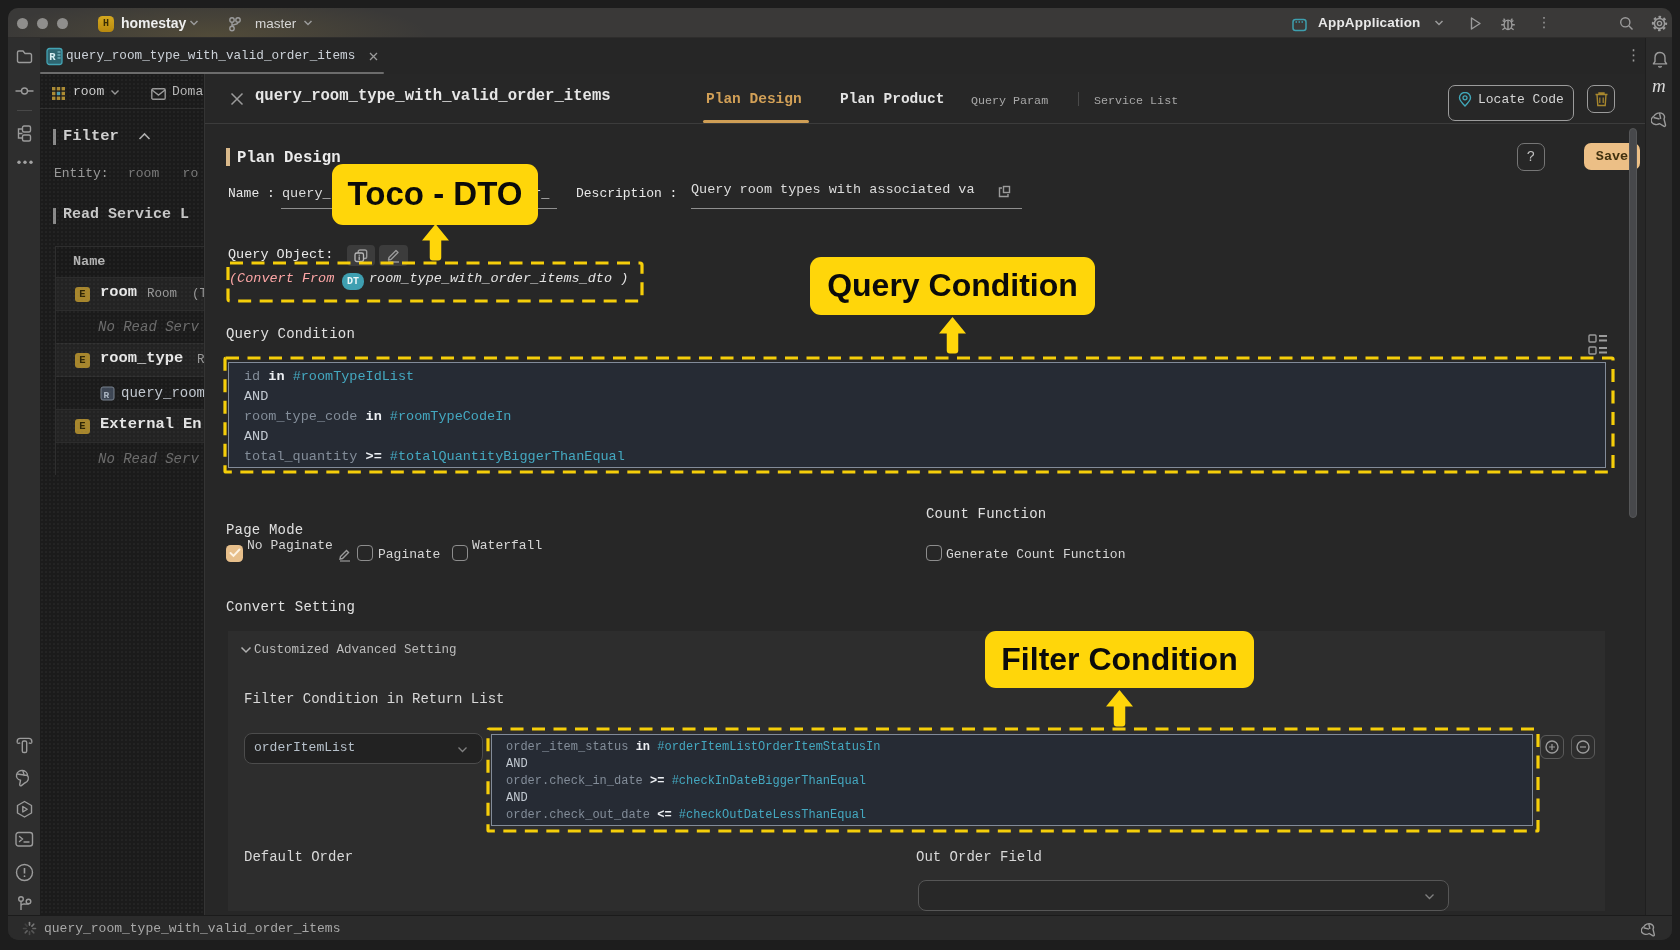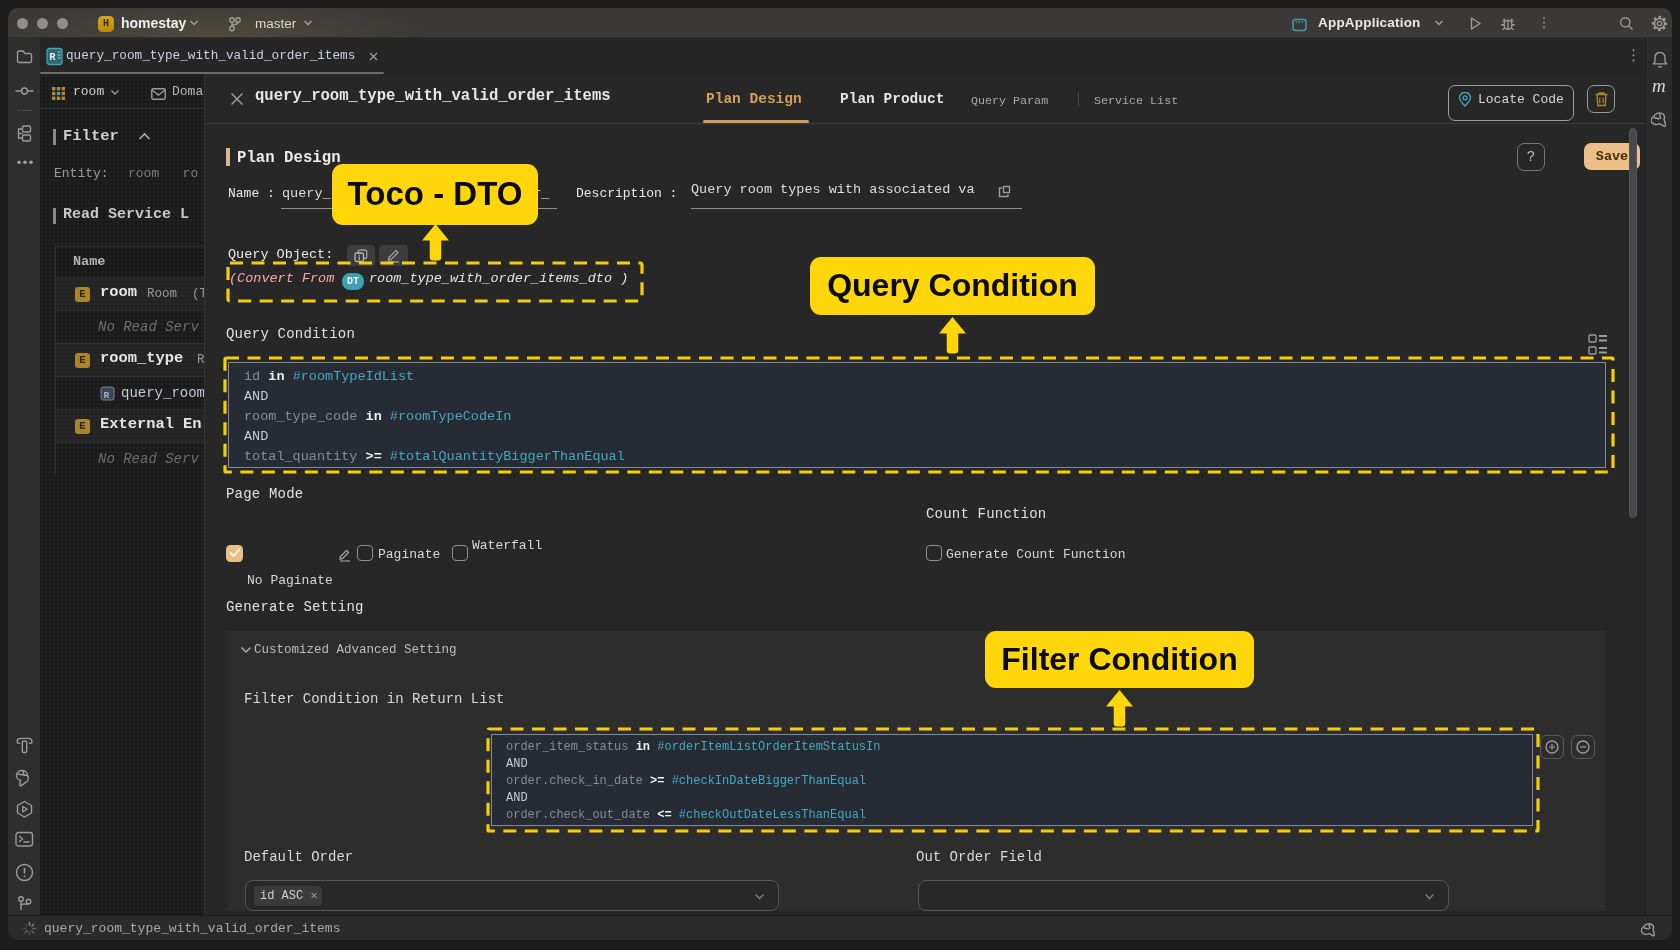--- a/index.html
+++ b/index.html
@@ -289,54 +289,54 @@
     <div class="codebox" style="left:23px;top:288px;width:1378px;height:106px;"></div>
     <div class="abs code" style="left:39px;top:293px;line-height:20px;"><span class="cg">id</span> <span class="cb">in</span> <span class="ct">#roomTypeIdList</span>
 AND
 <span class="cg">room_type_code</span> <span class="cb">in</span> <span class="ct">#roomTypeCodeIn</span>
 AND
 <span class="cg">total_quantity</span> <span class="cb">&gt;=</span> <span class="ct">#totalQuantityBiggerThanEqual</span></div>
     <svg class="dash" style="left:16px;top:280px;" width="1396" height="122">
         <rect x="4" y="4" width="1388" height="114" rx="1" fill="none" stroke="#f5ce0a" stroke-width="3.2" stroke-dasharray="13 8.5"></rect>
       </svg>
 
-    <div class="abs lbl14" style="left:21px;top:412px;text-align:right;">Page Mode</div>
+    <div class="abs lbl14" style="left:21px;top:448px;text-align:right;">Page Mode</div>
     <div class="abs lbl14" style="left:721px;top:432px;">Count Function</div>
     <div class="abs" style="left:21px;top:471px;width:17px;height:17px;background:#e7bf8b;border-radius:4.5px;">
         <svg style="margin:3px 0 0 2.5px;" width="12" height="10">
           <path d="M1.5 5 L4.5 8 L10.5 1.5" stroke="#fdf3e3" stroke-width="1.9" fill="none" stroke-linecap="round"></path>
         </svg>
       </div>
-    <div class="cblbl" style="left:42px;top:499px;">No Paginate</div>
+    <div class="cblbl" style="left:42px;top:464px;">No Paginate</div>
     <svg class="abs" style="left:133px;top:474px;" width="14" height="14">
         <path d="M2.5 8.5 L8.5 2.5 L10.5 4.5 L4.5 10.5 L2 11 Z" class="ic" stroke-width="1.2"></path>
         <path d="M2 13 h10" stroke="#9b9b9b" stroke-width="1.2"></path>
       </svg>
     <div class="cbox" style="left:152px;top:471px;"></div>
     <div class="cblbl" style="left:173px;top:473px;">Paginate</div>
     <div class="cbox" style="left:247px;top:471px;"></div>
     <div class="cblbl" style="left:267px;top:464px;">Waterfall</div>
     <div class="cbox" style="left:721px;top:471px;"></div>
     <div class="cblbl" style="left:741px;top:473px;">Generate Count Function</div>
 
-    <div class="abs lbl14" style="left:21px;top:525px;">Generate Setting</div>
+    <div class="abs lbl14" style="left:21px;top:525px;">Convert Setting</div>
     <div class="abs" style="left:23px;top:557px;width:1377px;height:280px;background:#2d2d2d;">
       <svg class="abs" style="left:12px;top:15px;" width="12" height="9">
           <path d="M1.5 1.5 L6 6 L10.5 1.5" stroke="#b0b0b0" stroke-width="1.5" fill="none"></path>
         </svg>
       <div class="abs" style="left:26px;top:12px;font-size:12.5px;color:#bdbdbd;white-space:nowrap;">Customized Advanced Setting</div>
       <div class="abs" style="left:16px;top:60px;font-size:14px;color:#d8d8d8;white-space:nowrap;">Filter Condition in Return List</div>
+      <div class="abs" style="left:16px;top:102px;width:239px;height:31px;background:#222222;border:1px solid #4c4c4c;border-radius:8px;">
+        <span class="abs" style="left:9px;top:6px;font-size:13px;color:#b6c0ca;">orderItemList</span>
+        <svg class="abs" style="left:212px;top:12px;" width="11" height="8">
+            <path d="M1.5 1.5 L5.5 5.5 L9.5 1.5" stroke="#808080" stroke-width="1.3" fill="none"></path>
+          </svg>
+      </div>
       <div class="abs" style="left:16px;top:218px;font-size:14px;color:#d8d8d8;">Default Order</div>
       <div class="abs" style="left:688px;top:218px;font-size:14px;color:#d8d8d8;">Out Order Field</div>
-      <div class="abs" style="left:17px;top:249px;width:534px;height:31px;border:1px solid #565656;border-radius:8px;background:#282828;">
-        <span class="abs" style="left:8px;top:5px;height:20px;background:#3b3b3b;border-radius:4px;font-size:12px;color:#cfcfcf;line-height:20px;padding:0 4px 0 6px;">id ASC <span style="color:#9b9b9b;">✕</span></span>
-        <svg class="abs" style="left:508px;top:12px;" width="11" height="8">
-            <path d="M1.5 1.5 L5.5 5.5 L9.5 1.5" stroke="#808080" stroke-width="1.3" fill="none"></path>
-          </svg>
-      </div>
       <div class="abs" style="left:690px;top:249px;width:531px;height:31px;border:1px solid #565656;border-radius:8px;background:#282828;">
         <svg class="abs" style="left:505px;top:12px;" width="11" height="8">
             <path d="M1.5 1.5 L5.5 5.5 L9.5 1.5" stroke="#808080" stroke-width="1.3" fill="none"></path>
           </svg>
       </div>
     </div>
     <div class="codebox" style="left:286px;top:660px;width:1042px;height:92px;"></div>
     <div class="abs code" style="left:301px;top:665px;line-height:16.9px;font-size:12px;"><span class="cg">order_item_status</span> <span class="cb">in</span> <span class="ct">#orderItemListOrderItemStatusIn</span>
 AND
 <span class="cg">order.check_in_date</span> <span class="cb">&gt;=</span> <span class="ct">#checkInDateBiggerThanEqual</span>

